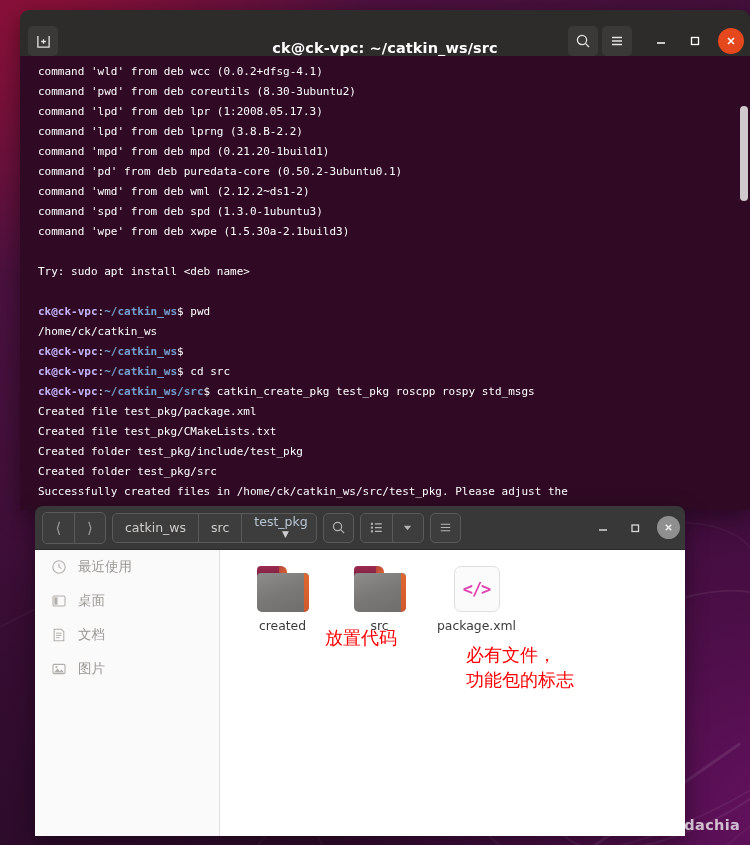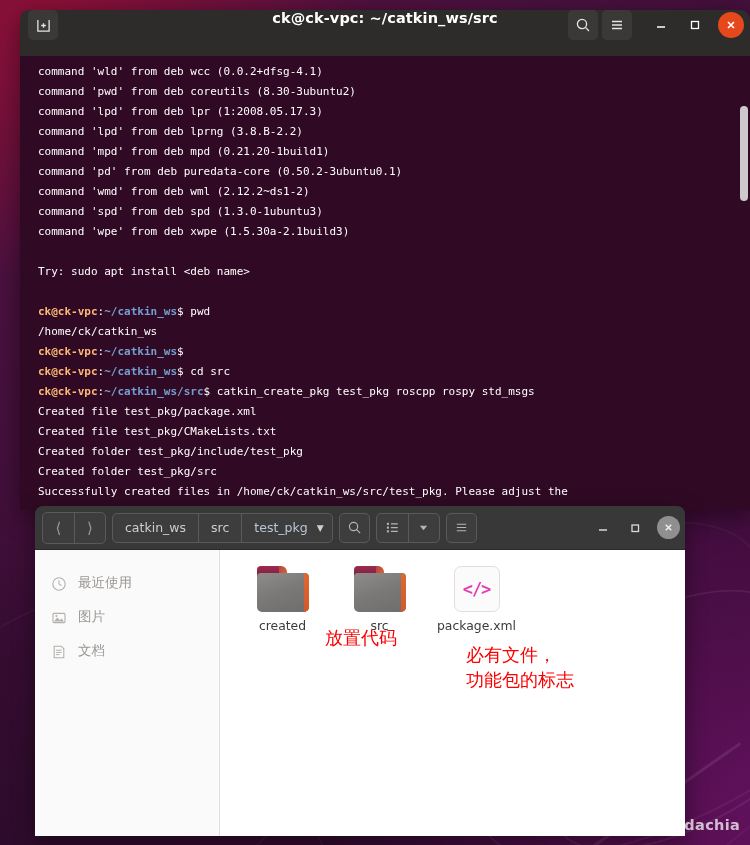--- a/index.html
+++ b/index.html
@@ -50,21 +50,21 @@
     left: 20px; top: 10px;
     width: 730px; height: 500px;
     border-radius: 9px 9px 0 0;
     overflow: hidden;
     box-shadow: 0 6px 26px rgba(0,0,0,0.45);
   }
   #terminal-titlebar {
     height: 46px;
     background: #2e2c2b;
     display: flex;
-    align-items: flex-start;
+    align-items: flex-end;
     padding: 0 6px 0 8px;
     position: relative;
   }
   #terminal-title {
     position: absolute;
     left: 0; right: 0;
     text-align: center;
     color: #ffffff;
     font-size: 14.5px;
     font-weight: bold;
@@ -103,21 +103,21 @@
     background: #300a24;
     padding: 6px 0 0 0;
     position: relative;
     font-family: "DejaVu Sans Mono", "Liberation Mono", monospace;
     font-size: 11px;
     line-height: 20px;
     color: #ffffff;
     overflow: hidden;
   }
   #term-lines { padding: 0 10px 0 18px; white-space: pre; }
-  .t-green { color: #fdba74; font-weight: bold; }
+  .t-green { color: #c4b5fd; font-weight: bold; }
   .t-blue2 { color: #729fcf; font-weight: bold; }
   .t-white { color: #ffffff; }
   #term-scrollbar {
     position: absolute;
     right: 2px; top: 50px;
     width: 8px; height: 95px;
     background: #cfc8cd;
     border-radius: 4px;
   }
 
@@ -162,21 +162,21 @@
     background: #3d3d3d;
     height: 30px;
   }
   .crumb {
     display: flex; align-items: center;
     padding: 0 12px;
     color: #d0cecb;
     font-size: 12.5px;
   }
   .crumb + .crumb { border-left: 1px solid #5a5a5a; }
-  .crumb.current { color: #b9c7d6; padding-right: 8px; }
+  .crumb.current { color: #b9c7d6; padding-right: 8px; flex-direction: column; }
   .crumb .caret {
     margin-left: 9px;
     font-size: 9px;
     color: #cfcfcf;
   }
 
   .hb-btn {
     width: 31px; height: 30px;
     border: 1px solid #5a5a5a;
     border-radius: 5px;
@@ -223,21 +223,21 @@
     background: #ffffff;
   }
   #fm-sidebar {
     width: 185px;
     background: #fafafa;
     border-right: 1px solid #e2e0de;
     padding-top: 8px;
   }
   .side-item {
     display: flex;
-    align-items: flex-end;
+    align-items: flex-start;
     gap: 11px;
     height: 34px;
     padding: 0 0 0 15px;
     color: #9b9894;
     font-size: 13.5px;
   }
   .side-ico {
     width: 17px; height: 17px;
     display: flex; align-items: center; justify-content: center;
     color: #b3b0ac;
@@ -482,36 +482,45 @@
             <svg width="16" height="16" viewBox="0 0 16 16">
                 <circle cx="8" cy="8" r="6.2" fill="none" stroke="#b3b0ac" stroke-width="1.1"></circle>
                 <path d="M8 4.5 V8 L10.5 9.6" fill="none" stroke="#b3b0ac" stroke-width="1.1"></path>
               </svg>
           </span>
           <span>最近使用</span>
         </div>
         <div class="side-item">
           <span class="side-ico">
             <svg width="16" height="16" viewBox="0 0 16 16">
-                <rect x="2" y="3.4" width="12" height="9.2" rx="1" fill="none" stroke="#b3b0ac" stroke-width="1.1"></rect>
-                <path d="M3 11.4 L6.4 7.6 L8.8 10.2 L10.6 8.4 L13 11.4 Z" fill="#b3b0ac"></path>
-                <circle cx="5.4" cy="6" r="1.05" fill="#b3b0ac"></circle>
+                <rect x="2" y="3" width="12" height="10" rx="1.2" fill="none" stroke="#b3b0ac" stroke-width="1.1"></rect>
+                <rect x="3.3" y="4.3" width="3.2" height="7.4" fill="#b3b0ac"></rect>
               </svg>
           </span>
-          <span>图片</span>
+          <span>桌面</span>
         </div>
         <div class="side-item">
           <span class="side-ico">
             <svg width="16" height="16" viewBox="0 0 16 16">
                 <path d="M3.2 2.2 H10.4 L12.8 4.8 V13.8 H3.2 Z" fill="none" stroke="#b3b0ac" stroke-width="1.1"></path>
                 <path d="M5.1 6.2 H10.6 M5.1 8.4 H10.6 M5.1 10.6 H8.6" stroke="#b3b0ac" stroke-width="1"></path>
               </svg>
           </span>
           <span>文档</span>
         </div>
+        <div class="side-item">
+          <span class="side-ico">
+            <svg width="16" height="16" viewBox="0 0 16 16">
+                <rect x="2" y="3.4" width="12" height="9.2" rx="1" fill="none" stroke="#b3b0ac" stroke-width="1.1"></rect>
+                <path d="M3 11.4 L6.4 7.6 L8.8 10.2 L10.6 8.4 L13 11.4 Z" fill="#b3b0ac"></path>
+                <circle cx="5.4" cy="6" r="1.05" fill="#b3b0ac"></circle>
+              </svg>
+          </span>
+          <span>图片</span>
+        </div>
       </div>
 
       <div id="fm-content">
         <div id="icon-grid">
 
           <div class="file-item">
             <div class="folder">
               <div class="tab"></div>
                 <div class="body"></div>
                 <div class="edge"></div>

